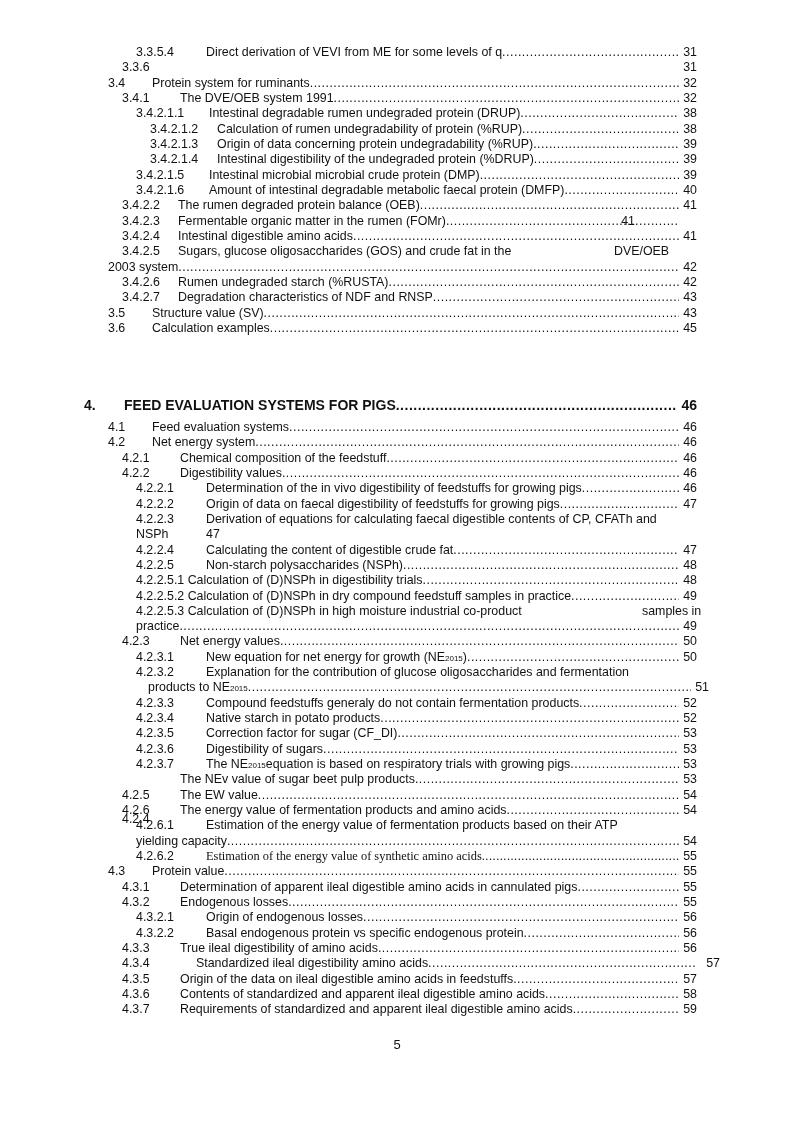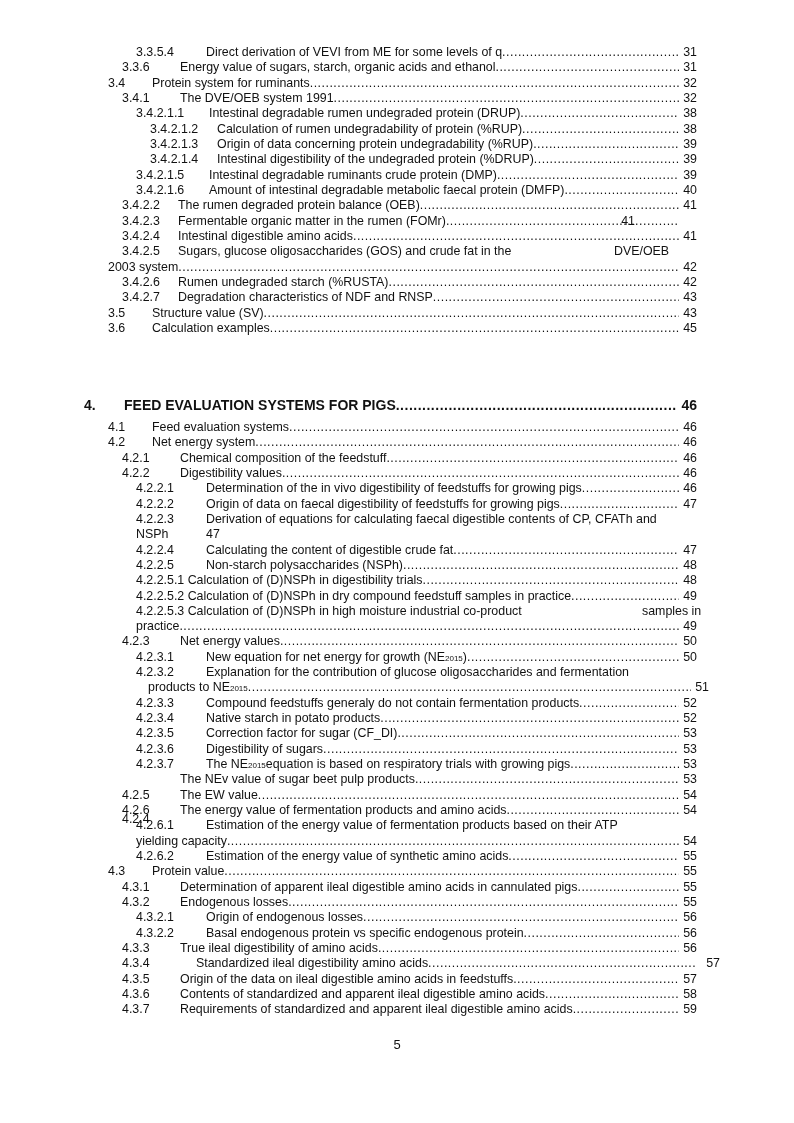--- a/index.html
+++ b/index.html
@@ -28,26 +28,20 @@
       <div class="title" style="left: 206px; width: 473px;">
         <div class="title-inner">
           <span class="t">Direct derivation of VEVI from ME for some levels of q</span>
           <span class="dots"></span>
         </div>
       </div>
       <span class="pg">31</span>
     </div>
     <div class="row" style="top: 60px; left: 0px; width: 794px;">
       <span class="num" style="left: 122px;">3.3.6</span>
-      <div class="title" style="left: 180px; width: 499px;">
-        <div class="title-inner">
-          <span class="t">Energy value of sugars, starch, organic acids and ethanol</span>
-          <span class="dots"></span>
-        </div>
-      </div>
       <span class="pg">31</span>
     </div>
     <div class="row" style="top: 76px; left: 0px; width: 794px;">
       <span class="num" style="left: 108px;">3.4</span>
       <div class="title" style="left: 152px; width: 527px;">
         <div class="title-inner">
           <span class="t">Protein system for ruminants</span>
           <span class="dots"></span>
         </div>
       </div>
@@ -100,21 +94,21 @@
           <span class="t">Intestinal digestibility of the undegraded protein (%DRUP)</span>
           <span class="dots"></span>
         </div>
       </div>
       <span class="pg">39</span>
     </div>
     <div class="row" style="top: 168px; left: 0px; width: 794px;">
       <span class="num" style="left: 136px;">3.4.2.1.5</span>
       <div class="title" style="left: 209px; width: 470px;">
         <div class="title-inner">
-          <span class="t">Intestinal degradable ruminants crude protein (DMP)</span>
+          <span class="t">Intestinal microbial microbial crude protein (DMP)</span>
           <span class="dots"></span>
         </div>
       </div>
       <span class="pg">39</span>
     </div>
     <div class="row" style="top: 183px; left: 0px; width: 794px;">
       <span class="num" style="left: 136px;">3.4.2.1.6</span>
       <div class="title" style="left: 209px; width: 470px;">
         <div class="title-inner">
           <span class="t">Amount of intestinal degradable metabolic faecal protein (DMFP)</span>
@@ -486,21 +480,21 @@
       <div class="title" style="left: 136px; width: 543px;">
         <div class="title-inner">
           <span class="t">yielding capacity</span>
           <span class="dots"></span>
         </div>
       </div>
       <span class="pg">54</span>
     </div>
     <div class="row" style="top: 849px; left: 0px; width: 794px;">
       <span class="num" style="left: 136px;">4.2.6.2</span>
-      <div class="title" style="left: 206px; width: 473px;">
+      <div class="title" style="left: 206px; width: 473px; font-family: Liberation Serif, serif;">
         <div class="title-inner">
           <span class="t">Estimation of the energy value of synthetic amino acids</span>
           <span class="dots"></span>
         </div>
       </div>
       <span class="pg">55</span>
     </div>
     <div class="row" style="top: 864px; left: 0px; width: 794px;">
       <span class="num" style="left: 108px;">4.3</span>
       <div class="title" style="left: 152px; width: 527px;">

